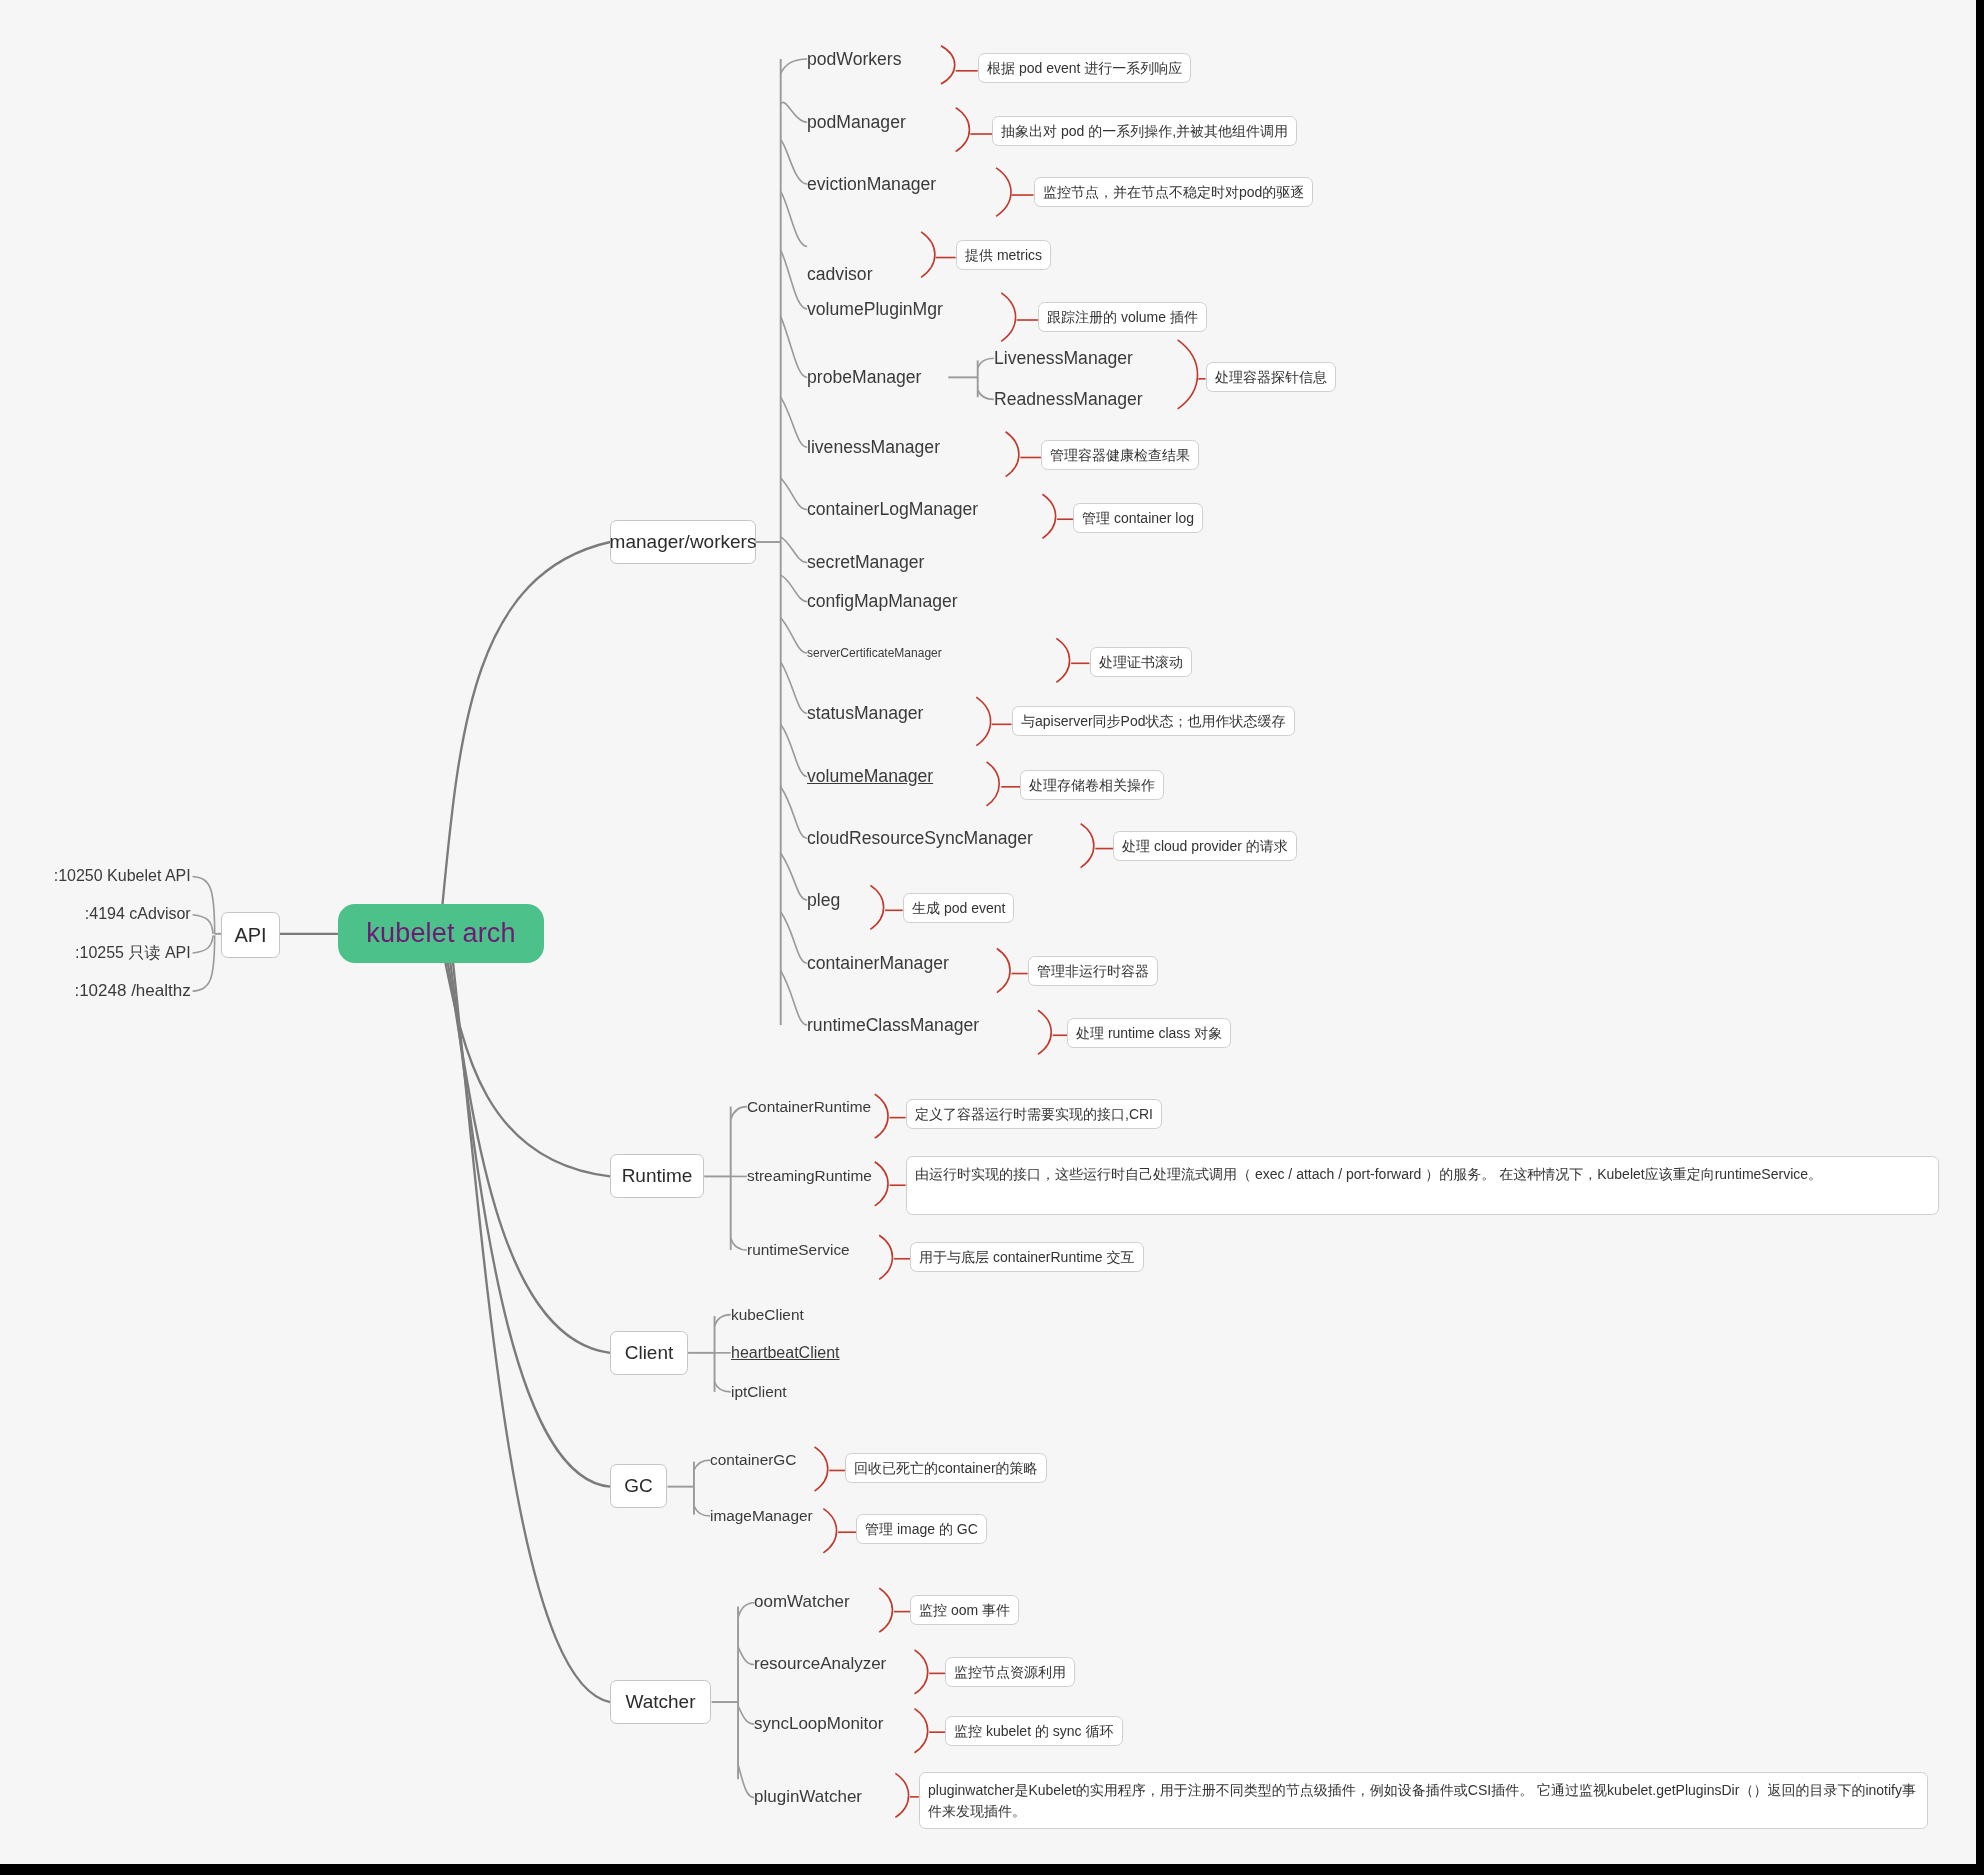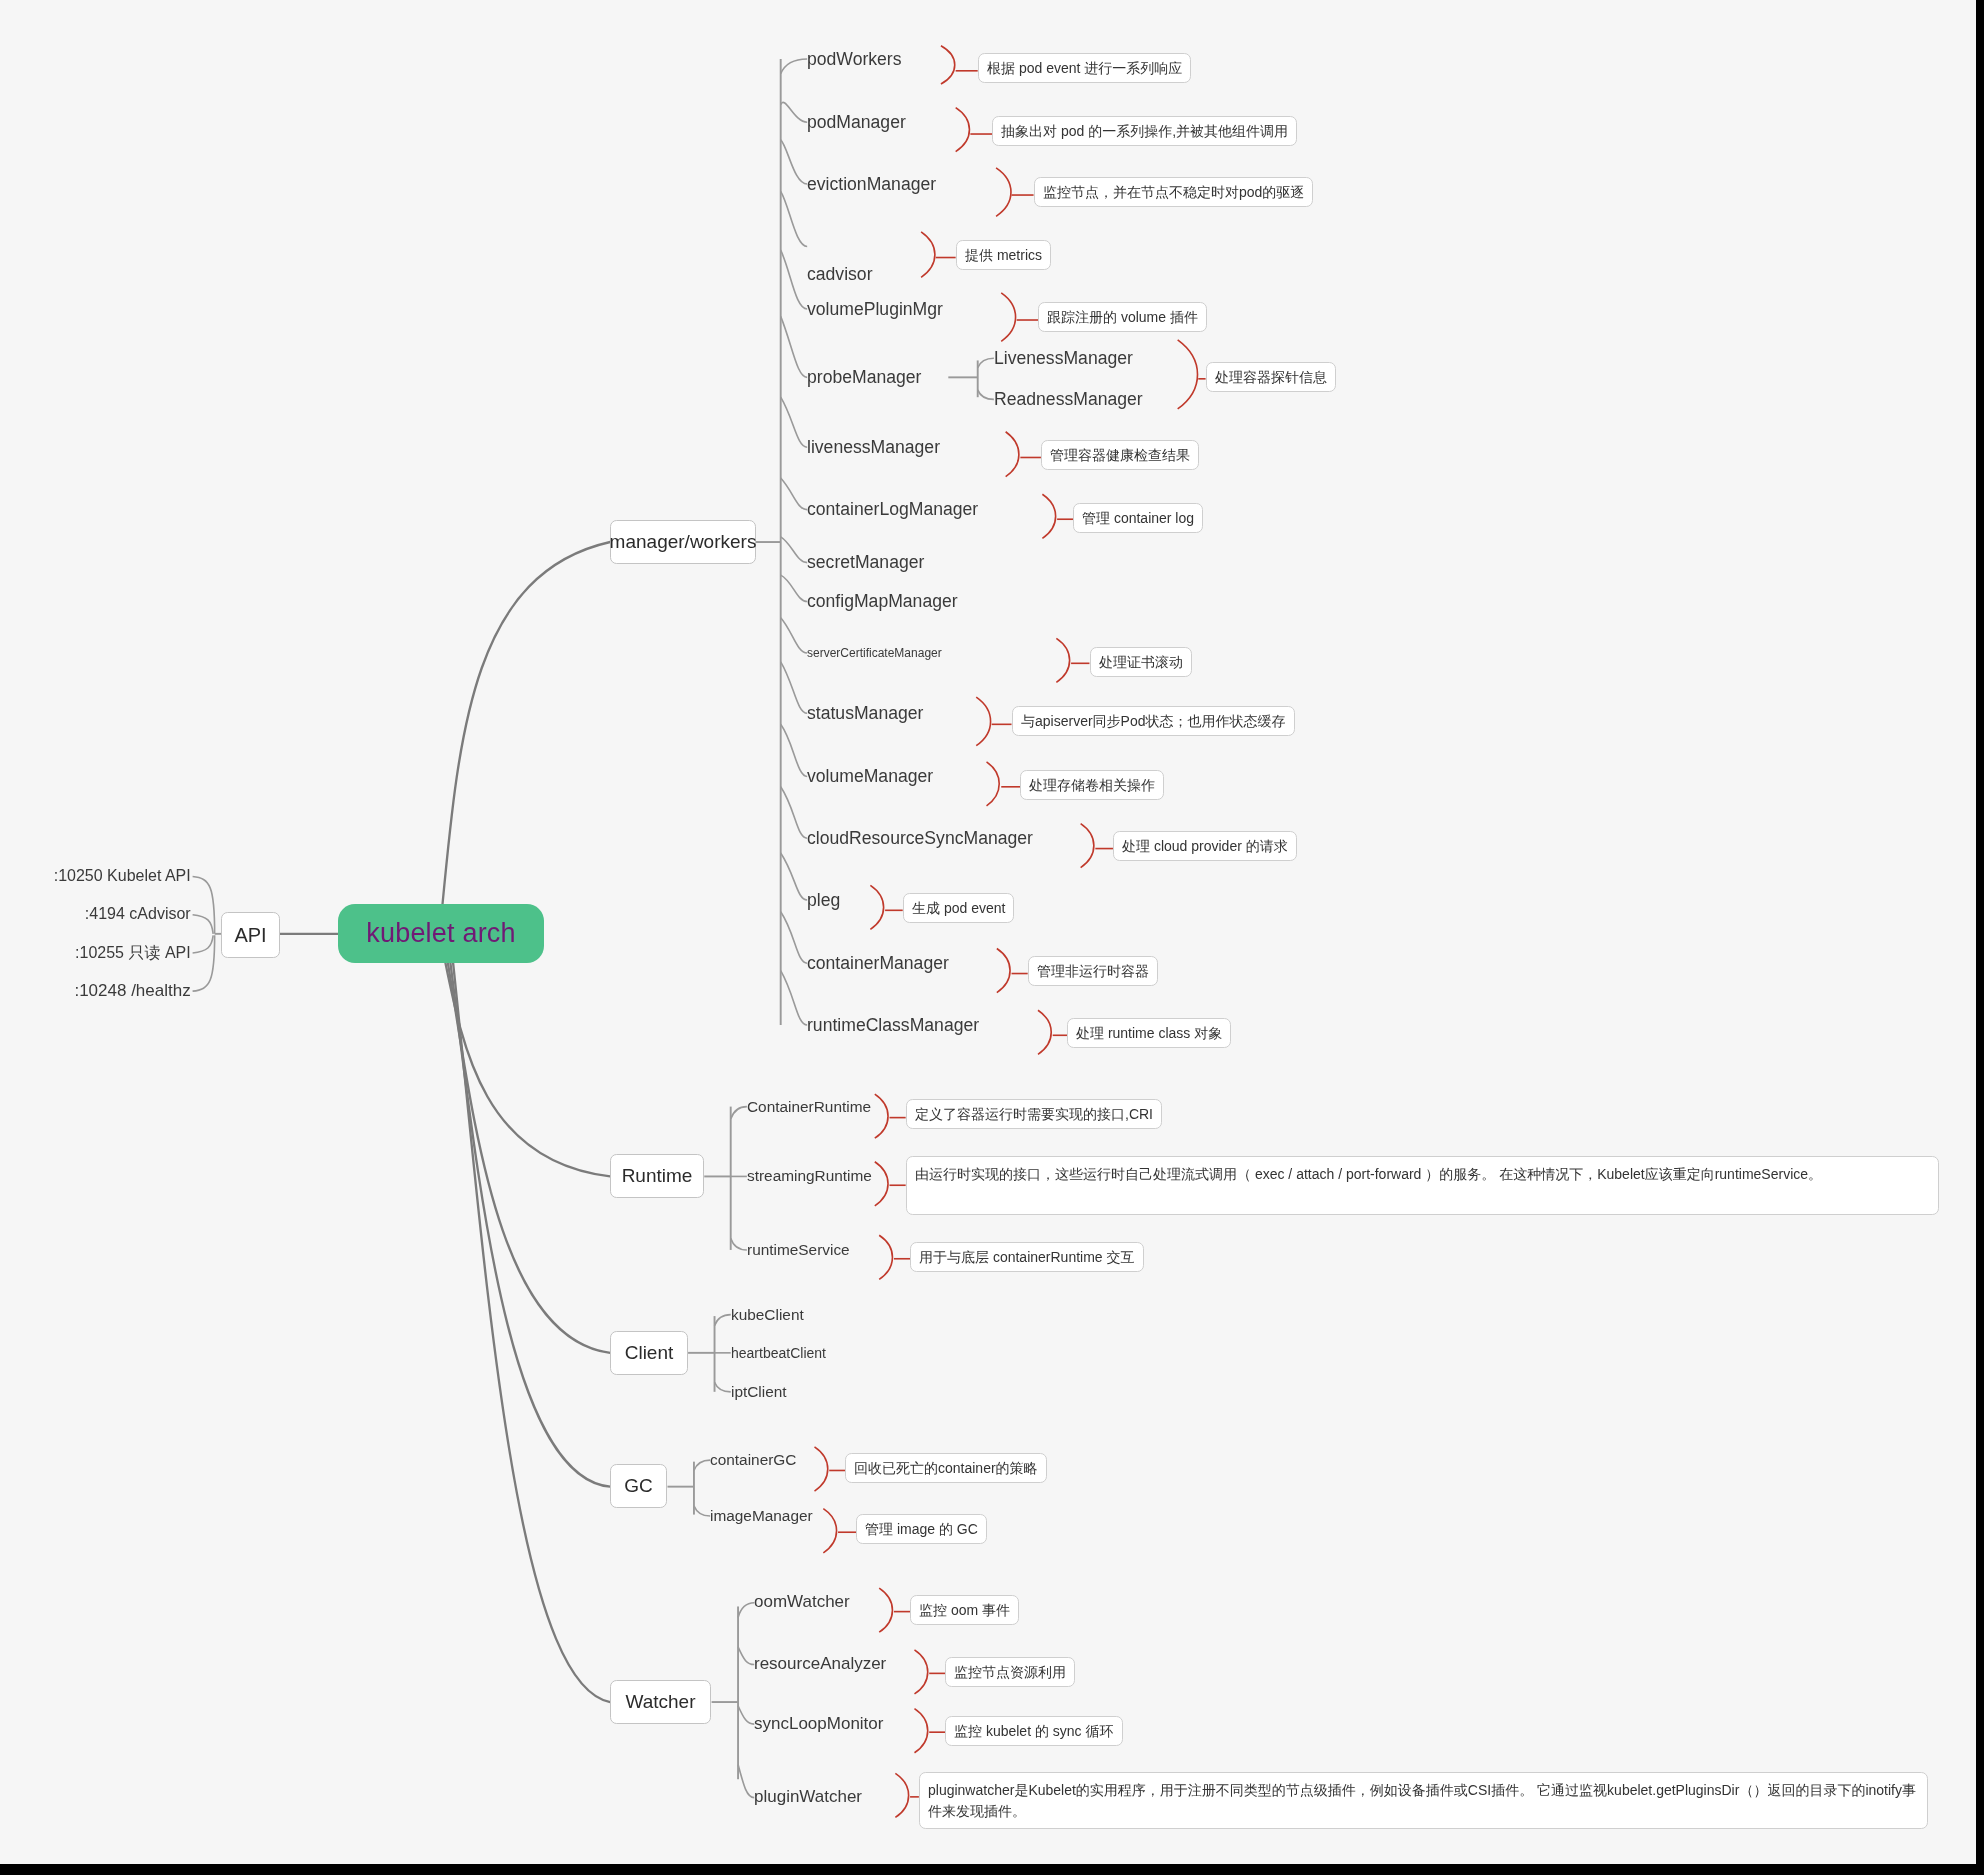--- a/index.html
+++ b/index.html
@@ -227,21 +227,21 @@
     <div class="node plain-node" style="left:807px;top:549px;height:26.5px;font-size:17.6px;">secretManager</div>
 
     <div class="node plain-node" style="left:807px;top:588px;height:26.5px;font-size:17.6px;">configMapManager</div>
 
     <div class="node plain-node" style="left:807px;top:640px;height:26.5px;font-size:12px;">serverCertificateManager</div>
     <div class="note-box" style="left:1090px;top:647px;font-size:14px;">处理证书滚动</div>
 
     <div class="node plain-node" style="left:807px;top:700px;height:26.5px;font-size:17.6px;">statusManager</div>
     <div class="note-box" style="left:1012px;top:706px;font-size:14px;">与apiserver同步Pod状态；也用作状态缓存</div>
 
-    <div class="node plain-node" style="left:807px;top:763px;height:26.5px;font-size:17.6px;">volumeManager</div>
+    <div class="node plain-node" style="left:807px;top:763px;height:26.5px;font-size:17.6px;text-decoration:underline;">volumeManager</div>
     <div class="note-box" style="left:1020px;top:770px;font-size:14px;">处理存储卷相关操作</div>
 
     <div class="node plain-node" style="left:807px;top:825px;height:26.5px;font-size:17.6px;">cloudResourceSyncManager</div>
     <div class="note-box" style="left:1113px;top:831px;font-size:14px;">处理 cloud provider 的请求</div>
 
     <div class="node plain-node" style="left:807px;top:887px;height:26.5px;font-size:17.6px;">pleg</div>
     <div class="note-box" style="left:903px;top:893px;font-size:14px;">生成 pod event</div>
 
     <div class="node plain-node" style="left:807px;top:950px;height:26.5px;font-size:17.6px;">containerManager</div>
     <div class="note-box" style="left:1028px;top:956px;font-size:14px;">管理非运行时容器</div>
@@ -256,21 +256,21 @@
 
     <div class="node plain-node" style="left:747px;top:1164px;height:23.5px;font-size:15.4px;">streamingRuntime</div>
     <div class="note-box wrap" style="left:906px;top:1156px;width:1033px;height:59px;font-size:14px;">由运行时实现的接口，这些运行时自己处理流式调用（ exec / attach / port-forward ）的服务。 在这种情况下，Kubelet应该重定向runtimeService。</div>
 
     <div class="node plain-node" style="left:747px;top:1238px;height:23.5px;font-size:15.4px;">runtimeService</div>
     <div class="note-box" style="left:910px;top:1242px;font-size:14px;">用于与底层 containerRuntime 交互</div>
 
     <div class="node box-node" style="left:610px;top:1331px;width:78px;height:44px;font-size:19px;">Client</div>
 
     <div class="node plain-node" style="left:731px;top:1303px;height:23.5px;font-size:15.4px;">kubeClient</div>
-    <div class="node plain-node" style="left:731px;top:1341px;height:23.5px;font-size:14px;">heartbeatClient</div>
+    <div class="node plain-node" style="left:731px;top:1341px;height:23.5px;font-size:16px;text-decoration:underline;">heartbeatClient</div>
     <div class="node plain-node" style="left:731px;top:1380px;height:23.5px;font-size:15.4px;">iptClient</div>
 
     <div class="node box-node" style="left:610px;top:1464px;width:57px;height:44px;font-size:19px;">GC</div>
 
     <div class="node plain-node" style="left:710px;top:1448px;height:23.5px;font-size:15.4px;">containerGC</div>
     <div class="note-box" style="left:845px;top:1453px;font-size:14px;">回收已死亡的container的策略</div>
 
     <div class="node plain-node" style="left:710px;top:1504px;height:23.5px;font-size:15.4px;">imageManager</div>
     <div class="note-box" style="left:856px;top:1514px;font-size:14px;">管理 image 的 GC</div>
 

